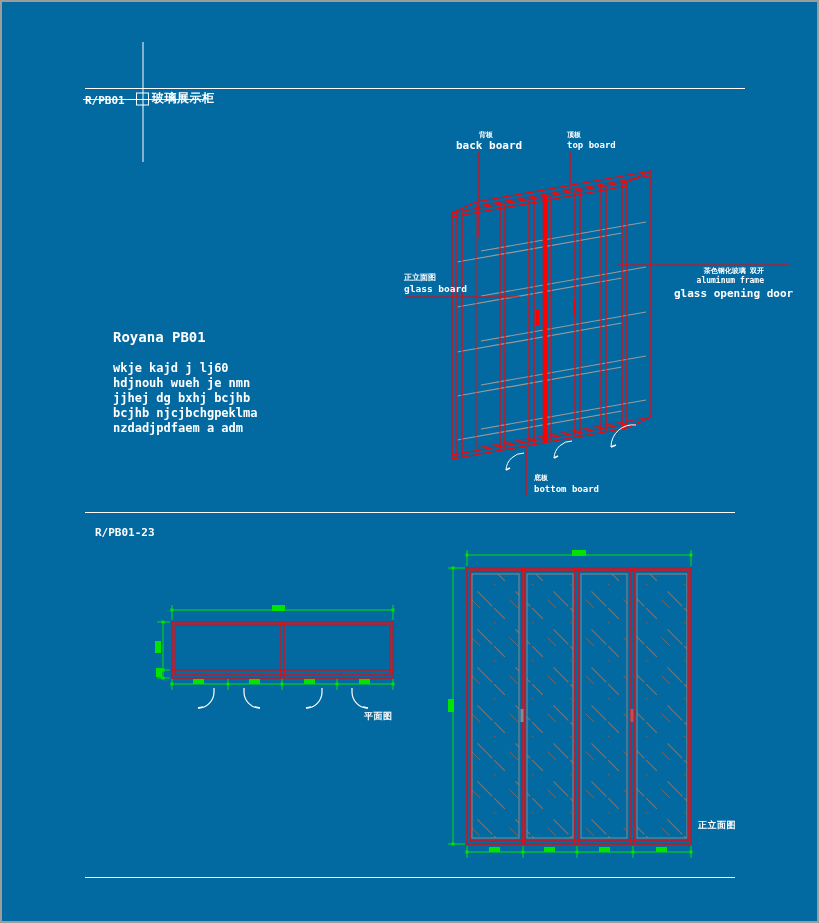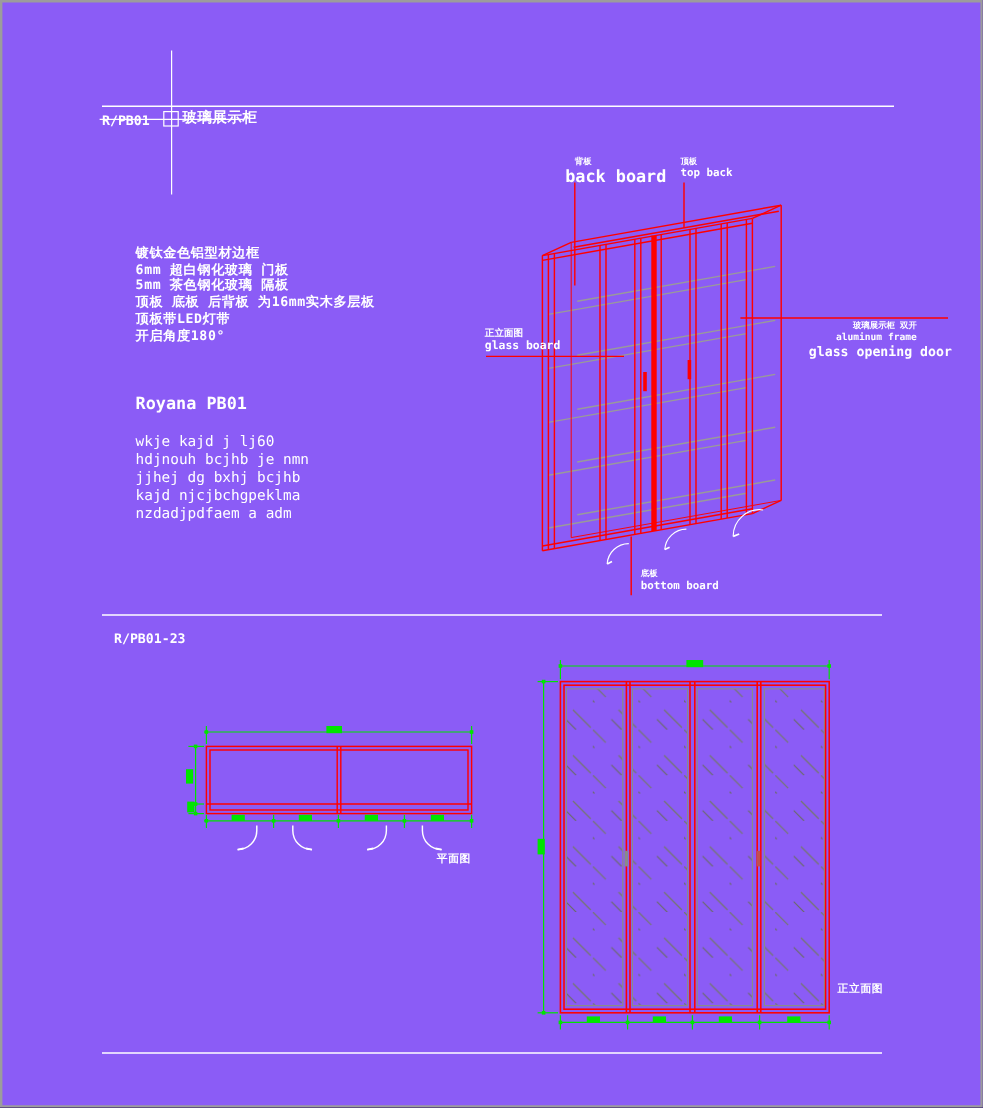--- a/index.html
+++ b/index.html
@@ -1,26 +1,26 @@
 <!DOCTYPE html>
 <html><head>
 <meta charset="utf-8">
 <style>
   html,body{margin:0;padding:0;background:#222;}
   .canvas{
-    position:relative;width:819px;height:923px;background:#8b5cf6;
+    position:relative;width:819px;height:923px;background:#0369a1;
     overflow:hidden;box-shadow:inset 0 0 0 2px #9c9c9c;
     font-family:"DejaVu Sans Mono","Liberation Mono",monospace;
   }
   svg.overlay{position:absolute;left:0;top:0;pointer-events:none;}
   .t{position:absolute;color:#fff;white-space:pre;line-height:1.15;}
   .b{font-weight:bold;}
   .zh{letter-spacing:0.5px;}
   .specs div{font-size:11px;font-weight:bold;line-height:13.7px;color:#fff;letter-spacing:0.5px;}
-  .notes div{font-size:12px;font-weight:normal;line-height:15px;color:#fff;}
+  .notes div{font-size:12px;font-weight:bold;line-height:15px;color:#fff;}
   .dimlabel{position:absolute;background:#00e400;}
   .right{text-align:right;}
 </style>
 </head>
 <body>
 
 <div class="canvas">
 
   <svg class="overlay" width="819" height="923" viewBox="0 0 819 923">
     <defs>
@@ -226,45 +226,37 @@
   <div class="dimlabel" style="left:572px;top:550px;width:14px;height:6px"></div>
   <div class="dimlabel" style="left:448px;top:699px;width:6px;height:13px"></div>
   <div class="dimlabel" style="left:489px;top:847px;width:11px;height:5px"></div>
   <div class="dimlabel" style="left:544px;top:847px;width:11px;height:5px"></div>
   <div class="dimlabel" style="left:599px;top:847px;width:11px;height:5px"></div>
   <div class="dimlabel" style="left:656px;top:847px;width:11px;height:5px"></div>
 
   <div class="t b" style="left:85px;top:95px;font-size:11px">R/PB01</div>
   <div class="t b zh" style="left:152px;top:92px;font-size:12px">玻璃展示柜</div>
 
-  <div class="specs" style="position:absolute;left:113px;top:204px">
-    <div>镀钛金色铝型材边框</div>
-    <div>6mm 超白钢化玻璃 门板</div>
-    <div>5mm 茶色钢化玻璃 隔板</div>
-    <div>顶板 底板 后背板 为16mm实木多层板</div>
-    <div>顶板带LED灯带</div>
-    <div>开启角度180°</div>
-  </div>
 
   <div class="t b" style="left:113px;top:329px;font-size:14px">Royana PB01</div>
   <div class="notes" style="position:absolute;left:113px;top:361px">
     <div>wkje kajd j  lj60</div>
-    <div>hdjnouh bcjhb je nmn</div>
+    <div>hdjnouh wueh je nmn</div>
     <div>jjhej dg bxhj bcjhb</div>
-    <div>kajd njcjbchgpeklma</div>
+    <div>bcjhb njcjbchgpeklma</div>
     <div>nzdadjpdfaem a adm</div>
   </div>
 
   <div class="t b" style="left:479px;top:131px;font-size:7px">背板</div>
-  <div class="t b" style="left:471px;top:140px;font-size:14px">back board</div>
+  <div class="t b" style="left:456px;top:140px;font-size:11px">back board</div>
   <div class="t b" style="left:567px;top:131px;font-size:7px">顶板</div>
-  <div class="t b" style="left:567px;top:140px;font-size:9px">top back</div>
+  <div class="t b" style="left:567px;top:140px;font-size:9px">top board</div>
   <div class="t b" style="left:404px;top:273px;font-size:8px">正立面图</div>
   <div class="t b" style="left:404px;top:284px;font-size:9.5px">glass board</div>
-  <div class="t b right" style="left:674px;top:267px;width:90px;font-size:7px">玻璃展示柜 双开</div>
+  <div class="t b right" style="left:674px;top:267px;width:90px;font-size:7px">茶色钢化玻璃 双开</div>
   <div class="t b right" style="left:674px;top:276px;width:90px;font-size:8px">aluminum frame</div>
   <div class="t b right" style="left:674px;top:288px;width:90px;font-size:11px">glass opening door</div>
   <div class="t b" style="left:534px;top:474px;font-size:7px">底板</div>
   <div class="t b" style="left:534px;top:484px;font-size:9px">bottom board</div>
 
   <div class="t b" style="left:95px;top:527px;font-size:11px">R/PB01-23</div>
 
   <div class="t b zh" style="left:364px;top:711px;font-size:9px">平面图</div>
   <div class="t b zh" style="left:698px;top:820px;font-size:9px">正立面图</div>
 

